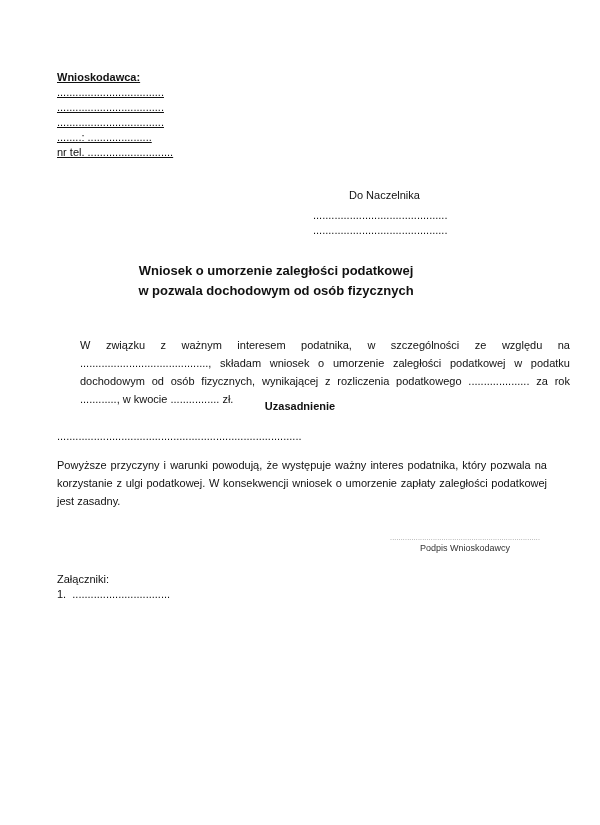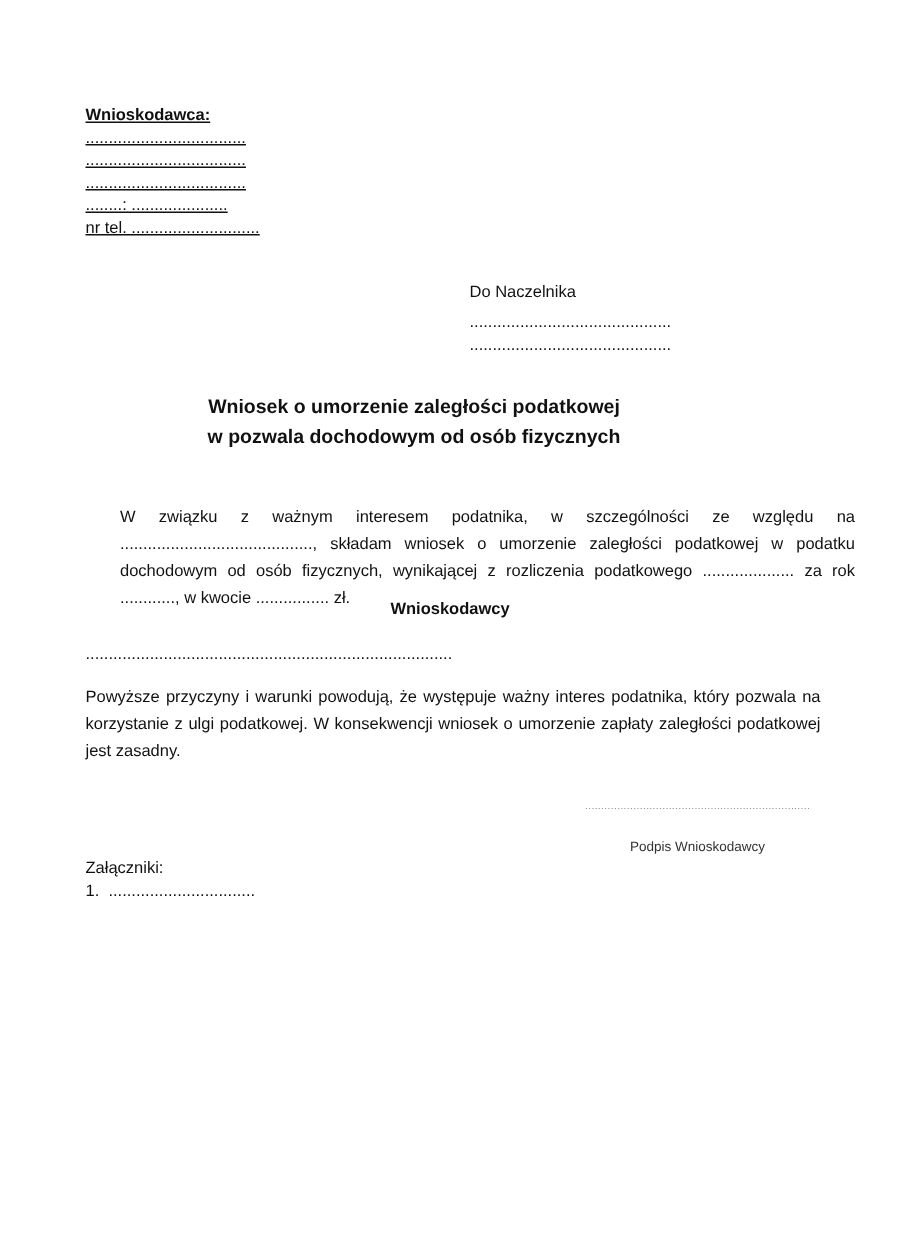--- a/index.html
+++ b/index.html
@@ -27,21 +27,21 @@
     line-height: 15px;
     text-decoration: underline;
   }
   .bold { font-weight: bold; }
   .addressee {
     position: absolute;
     left: 313px;
     top: 188px;
     line-height: 15.5px;
   }
-  .addressee .lbl { margin-bottom: 4px; }
+  .addressee .lbl { margin-bottom: 4px; margin-left: 36px; }
   .doc-title {
     position: absolute;
     top: 261px;
     left: 0;
     width: 552px;
     text-align: center;
     font-weight: bold;
     font-size: 13px;
     line-height: 20px;
   }
@@ -79,21 +79,21 @@
   .sig-dots {
     font-size: 7px;
     color: #8a8a8a;
     white-space: nowrap;
     overflow: hidden;
     letter-spacing: 0.2px;
   }
   .sig-label {
     font-size: 9px;
     color: #333333;
-    margin-top: 18px;
+    margin-top: 2px;
   }
   .attachments {
     position: absolute;
     top: 572px;
     left: 57px;
     line-height: 15px;
   }
 </style>
 </head>
 <body>
@@ -116,21 +116,21 @@
     <div>............................................</div>
   </div>
 
   <div class="doc-title">
     <div>Wniosek o umorzenie zaległości podatkowej</div>
     <div>w pozwala dochodowym od osób fizycznych</div>
   </div>
 
   <p class="para p1">W związku z ważnym interesem podatnika, w szczególności ze względu na .........................................., składam wniosek o umorzenie zaległości podatkowej w podatku dochodowym od osób fizycznych, wynikającej z rozliczenia podatkowego .................... za rok ............, w kwocie ................ zł.</p>
 
-  <div class="heading">Wnioskodawcy</div>
+  <div class="heading">Uzasadnienie</div>
 
   <div class="dotline">................................................................................</div>
 
   <p class="para p2">Powyższe przyczyny i warunki powodują, że występuje ważny interes podatnika, który pozwala na korzystanie z ulgi podatkowej. W konsekwencji wniosek o umorzenie zapłaty zaległości podatkowej jest zasadny.</p>
 
   <div class="signature">
     <div class="sig-dots">........................................................................</div>
     <div class="sig-label">Podpis Wnioskodawcy</div>
   </div>
 

